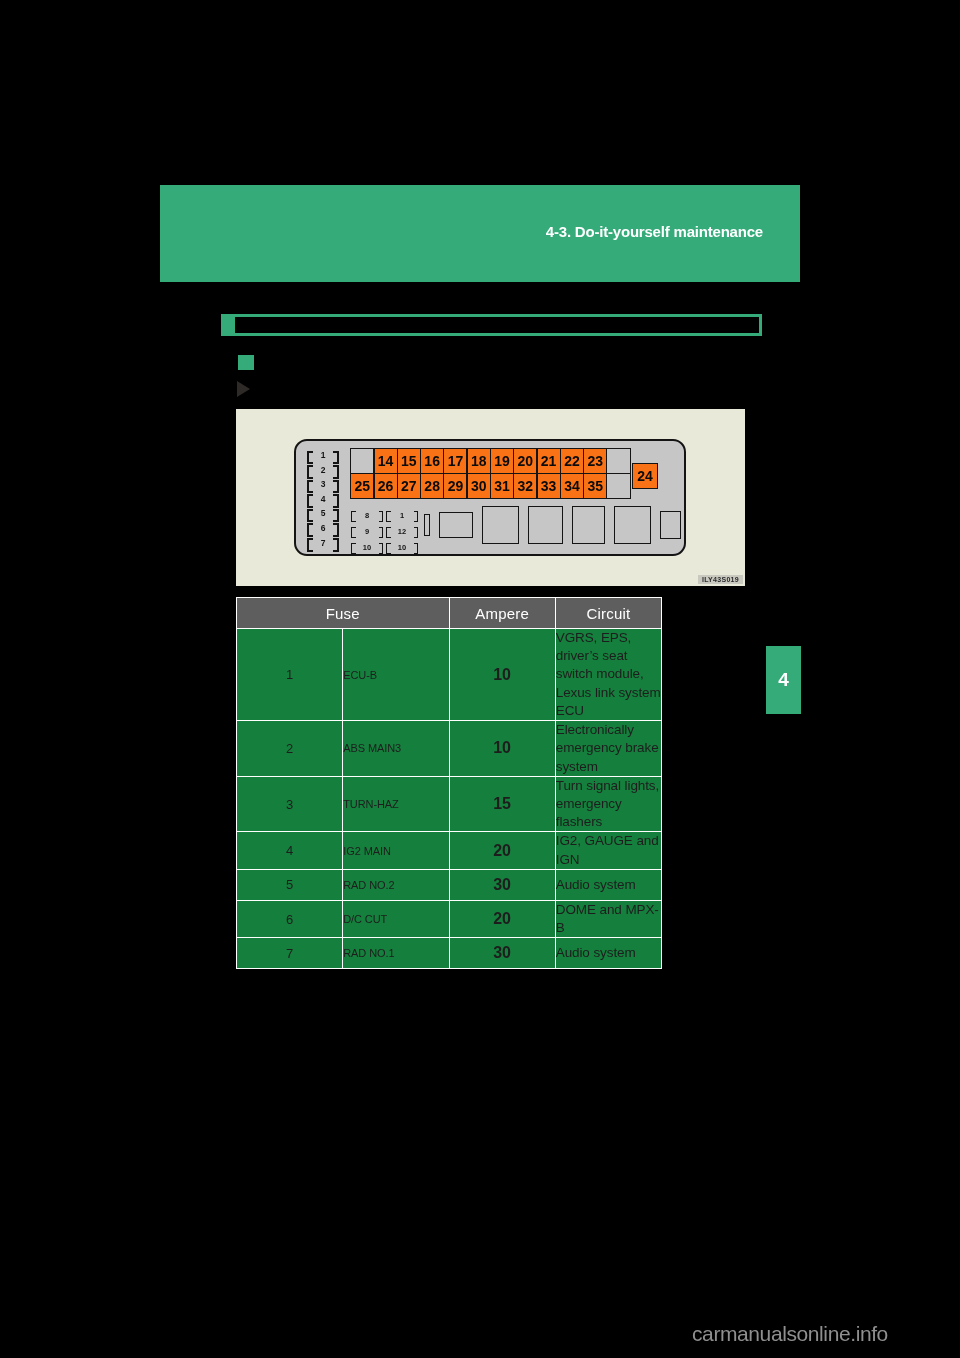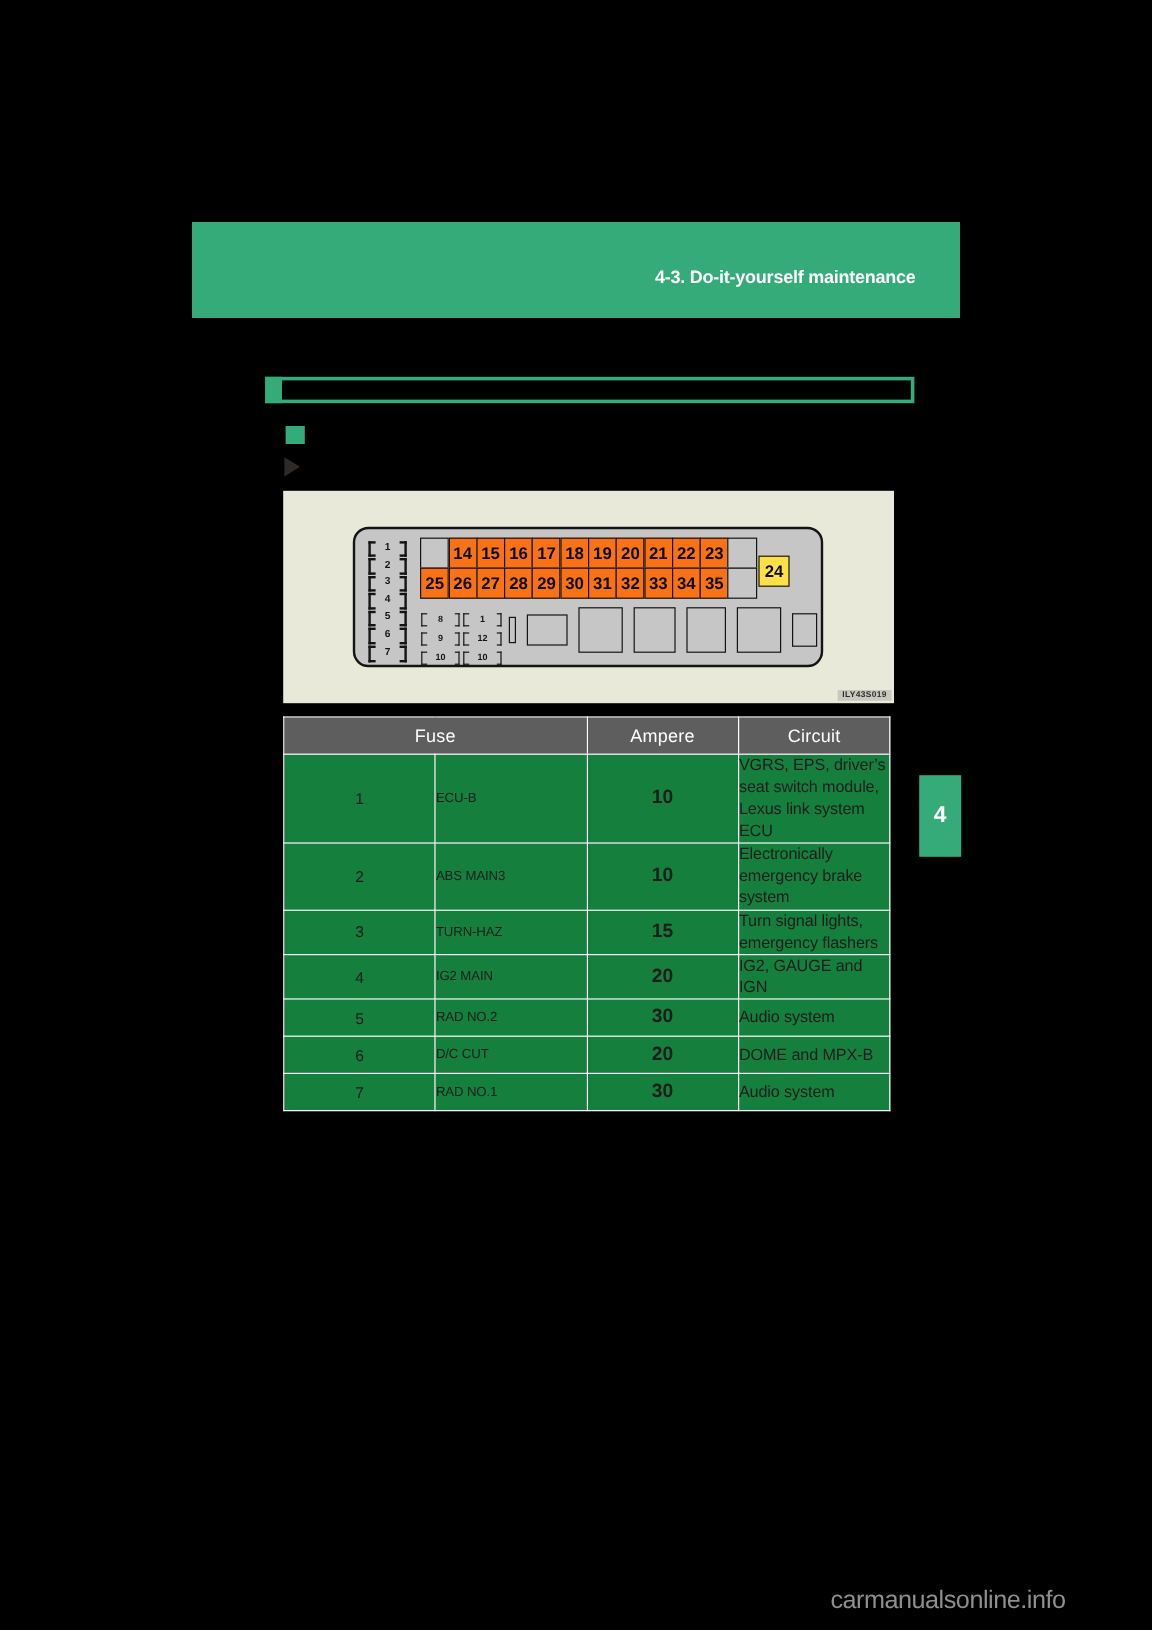--- a/index.html
+++ b/index.html
@@ -14,21 +14,21 @@
     font-family: "Liberation Sans", sans-serif;
     overflow: hidden;
   }
 
   
   #page-header {
     position: absolute;
     left: 160px;
     top: 185px;
     width: 640px;
-    height: 80px;
+    height: 97px;
     background: #34ab79;
   }
   #page-header .header-title {
     position: absolute;
     right: 37px;
     top: 38px;
     color: #ffffff;
     font-size: 15px;
     font-weight: bold;
     letter-spacing: -0.2px;
@@ -231,21 +231,21 @@
   .fuse-cell.blank { background: #c6c6c6; }
 
   
   #fuse-24 {
     position: absolute;
     left: 336px;
     top: 22px;
     width: 26px;
     height: 26px;
     border: 1.6px solid #141414;
-    background: #fde047;
+    background: #f97316;
     color: #0b0b0b;
     font-size: 14px;
     font-weight: bold;
     display: flex;
     align-items: center;
     justify-content: center;
     box-sizing: border-box;
   }
 
   
@@ -269,21 +269,21 @@
   .relay.r3 { width: 35px; height: 38px; }
   .relay.r4 { width: 33px; height: 38px; }
   .relay.r5 { width: 37px; height: 38px; }
   .relay.r6 { width: 21px; height: 28px; margin-top: 5px; }
 
   
   #fuse-table {
     position: absolute;
     left: 236px;
     top: 597px;
-    width: 506px;
+    width: 426px;
     border-collapse: collapse;
     table-layout: fixed;
   }
   #fuse-table th, #fuse-table td {
     border: 1px solid #ffffff;
     padding: 0;
   }
   #fuse-table thead th {
     background: #5e5e5e;
     color: #ffffff;

